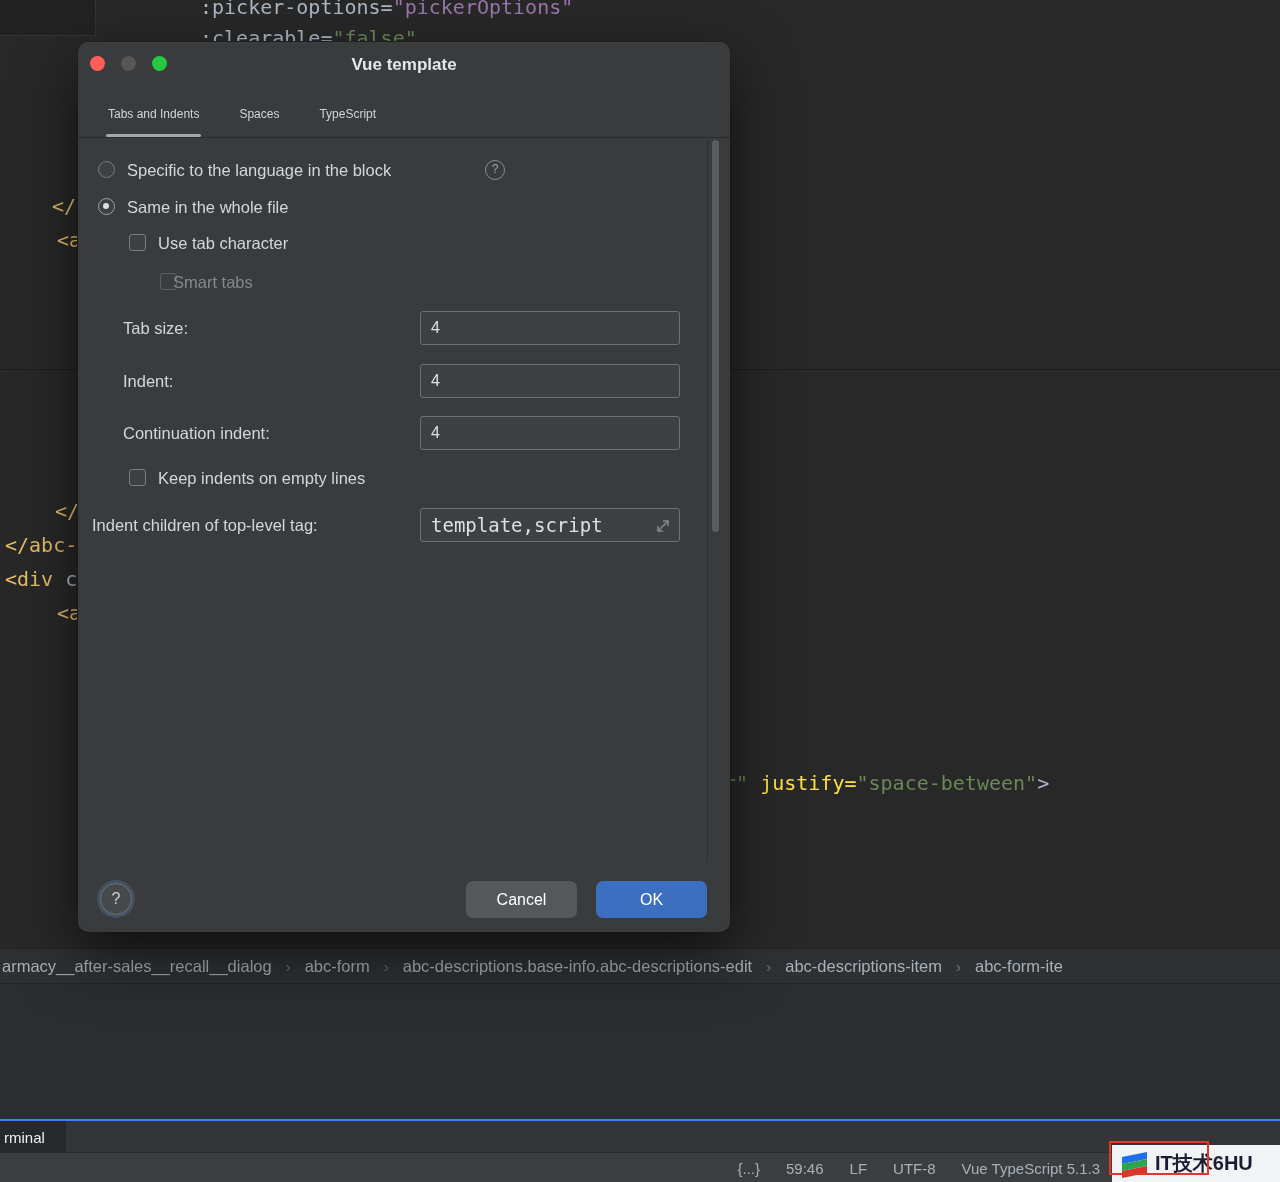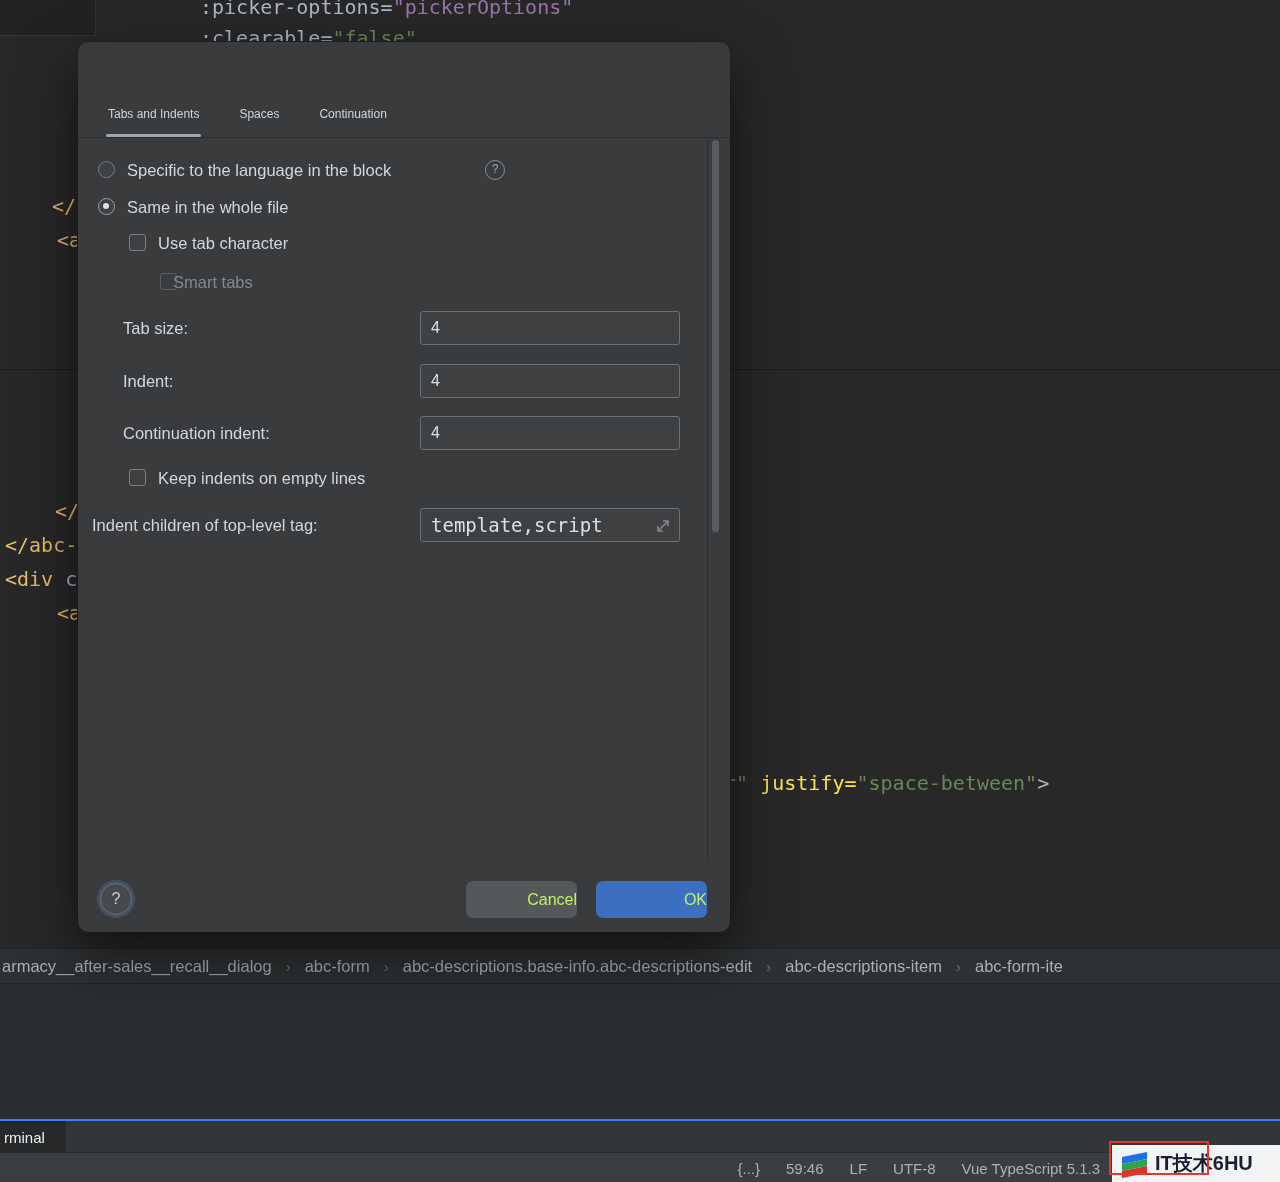--- a/index.html
+++ b/index.html
@@ -40,21 +40,21 @@
   .field{position:absolute;width:260px;height:34px;background:#3e4042;border:1px solid #6e7173;border-radius:3px;
          box-sizing:border-box;color:#dde0e2;font-size:16px;padding:0 10px;font-family:"Liberation Sans",sans-serif;outline:none;}
   .field.mono{font-family:"DejaVu Sans Mono",monospace;font-size:19px;padding-right:31px;}
   #expand-ic{position:absolute;left:576px;top:475px;width:18px;height:18px;opacity:.75;}
   #scroll-track{position:absolute;left:629px;top:98px;width:1px;height:722px;background:#2d2e30;}
   #scroll-thumb{position:absolute;left:634px;top:98px;width:7px;height:392px;border-radius:4px;background:#5a5d60;}
 
   #help-btn{position:absolute;left:22px;top:841px;width:32px;height:32px;border-radius:50%;background:#46494c;
             border:1px solid #707477;box-sizing:border-box;color:#ced1d4;font-size:16px;text-align:center;line-height:30px;
             box-shadow:0 0 0 3px rgba(96,140,190,.28);}
-  .btn{position:absolute;top:839px;width:111px;height:37px;border-radius:7px;font-size:16px;text-align:right;line-height:37px;color:#bef264;}
+  .btn{position:absolute;top:839px;width:111px;height:37px;border-radius:7px;font-size:16px;text-align:center;line-height:37px;color:#ffffff;}
   #cancel-btn{left:388px;background:#55585b;}
   #ok-btn{left:518px;background:#3d6fc0;}
 
   
   #crumbs{position:absolute;left:0;top:948px;width:100%;height:36px;background:#2e3133;
           border-top:1px solid #222426;border-bottom:1px solid #222426;display:flex;align-items:center;
           gap:14px;padding-left:2px;box-sizing:border-box;white-space:nowrap;overflow:hidden;z-index:3;}
   .crumb{font-size:16.5px;color:#a8b0b8;}
   .csep{font-size:15px;color:#6f767d;}
 
@@ -86,25 +86,31 @@
   <div class="frag" style="left:52px;top:189px;"><span class="c-tag">&lt;/</span></div>
   <div class="frag" style="left:57px;top:223px;"><span class="c-tag">&lt;a</span></div>
   <div class="frag" style="left:55px;top:494px;"><span class="c-tag">&lt;/</span></div>
   <div class="frag" style="left:5px;top:528px;"><span class="c-tag">&lt;/abc-</span></div>
   <div class="frag" style="left:5px;top:562px;"><span class="c-tag">&lt;div</span><span class="c-plain"> c</span></div>
   <div class="frag" style="left:57px;top:596px;"><span class="c-tag">&lt;a</span></div>
   <div class="frag" style="left:712px;top:766px;"><span class="c-str">er"</span><span class="c-attr"> justify=</span><span class="c-str">"space-between"</span><span class="c-plain">&gt;</span></div>
 </div>
 
 <div id="dialog">
+  <div id="titlebar">
+    <span class="tl red"></span>
+    <span class="tl gray"></span>
+    <span class="tl green"></span>
+    <div id="dtitle">Vue template</div>
+  </div>
 
   <div id="tabs">
     <div class="tab active">Tabs and Indents</div>
     <div class="tab">Spaces</div>
-    <div class="tab">Continuation</div>
+    <div class="tab">TypeScript</div>
   </div>
   <div id="tabsep"></div>
 
   <span class="radio" style="left:20px;top:119px;"></span>
   <span class="lbl" style="left:49px;top:128px;">Specific to the language in the block</span>
   <span class="helpring" style="left:407px;top:118px;">?</span>
 
   <span class="radio selected" style="left:20px;top:156px;"></span>
   <span class="lbl" style="left:49px;top:165px;">Same in the whole file</span>
 

